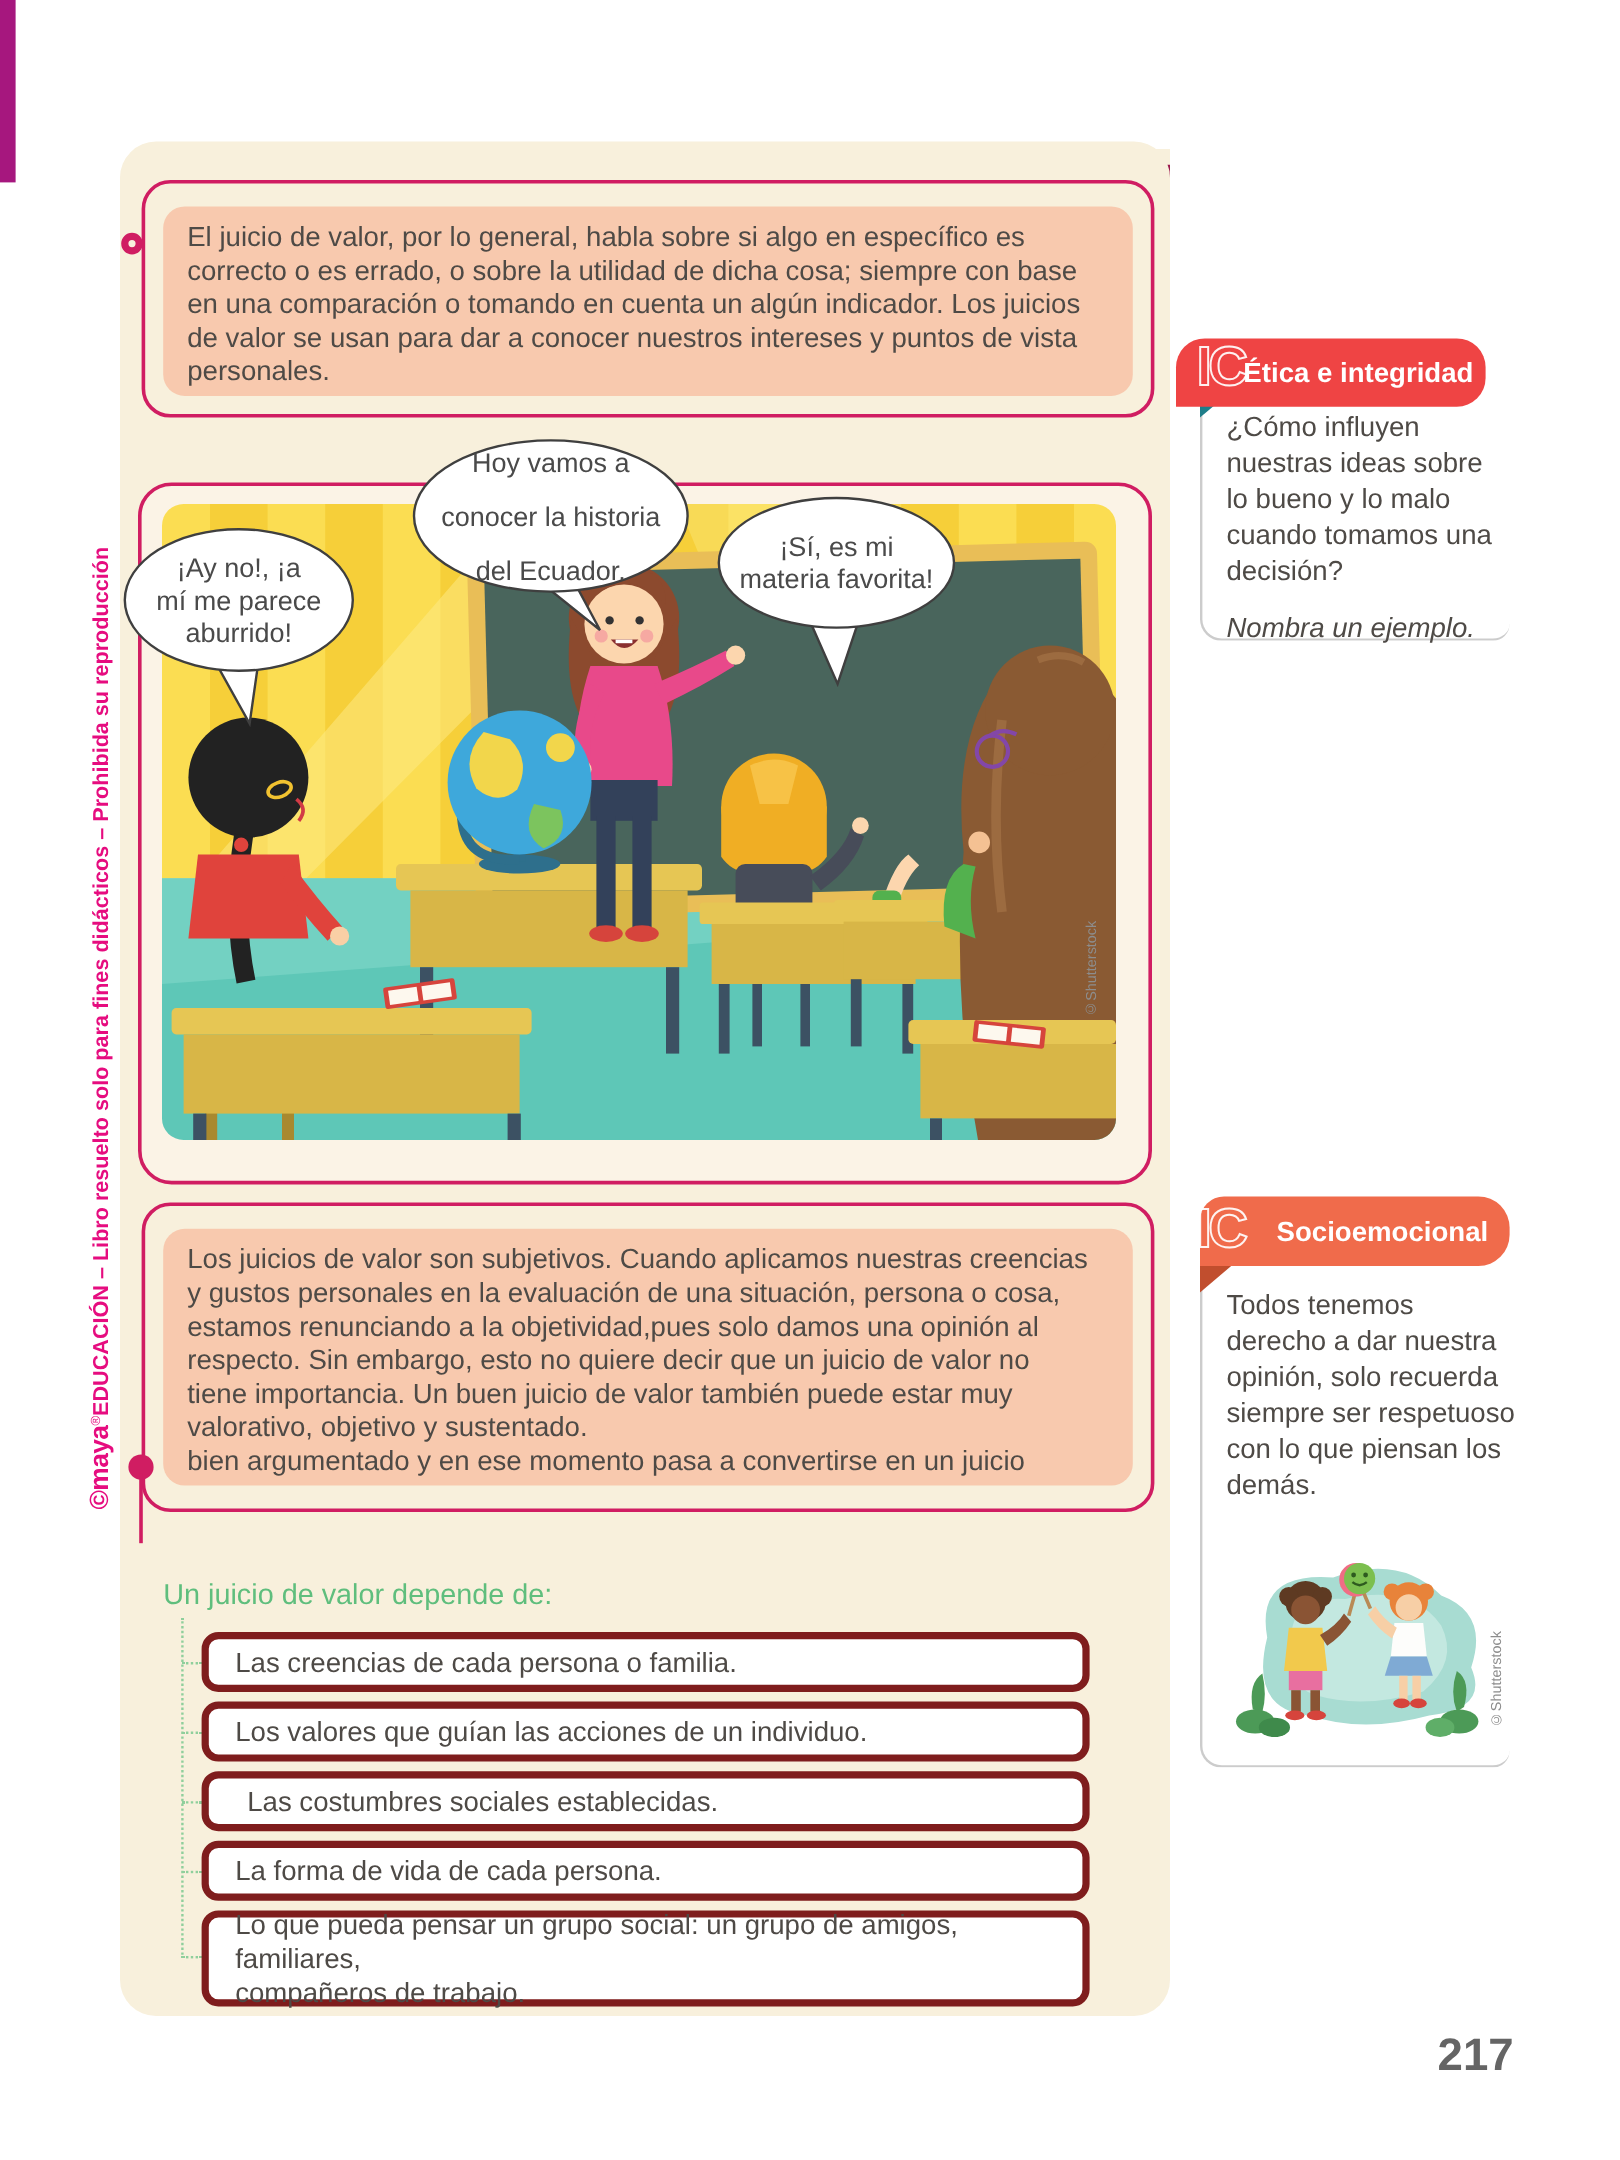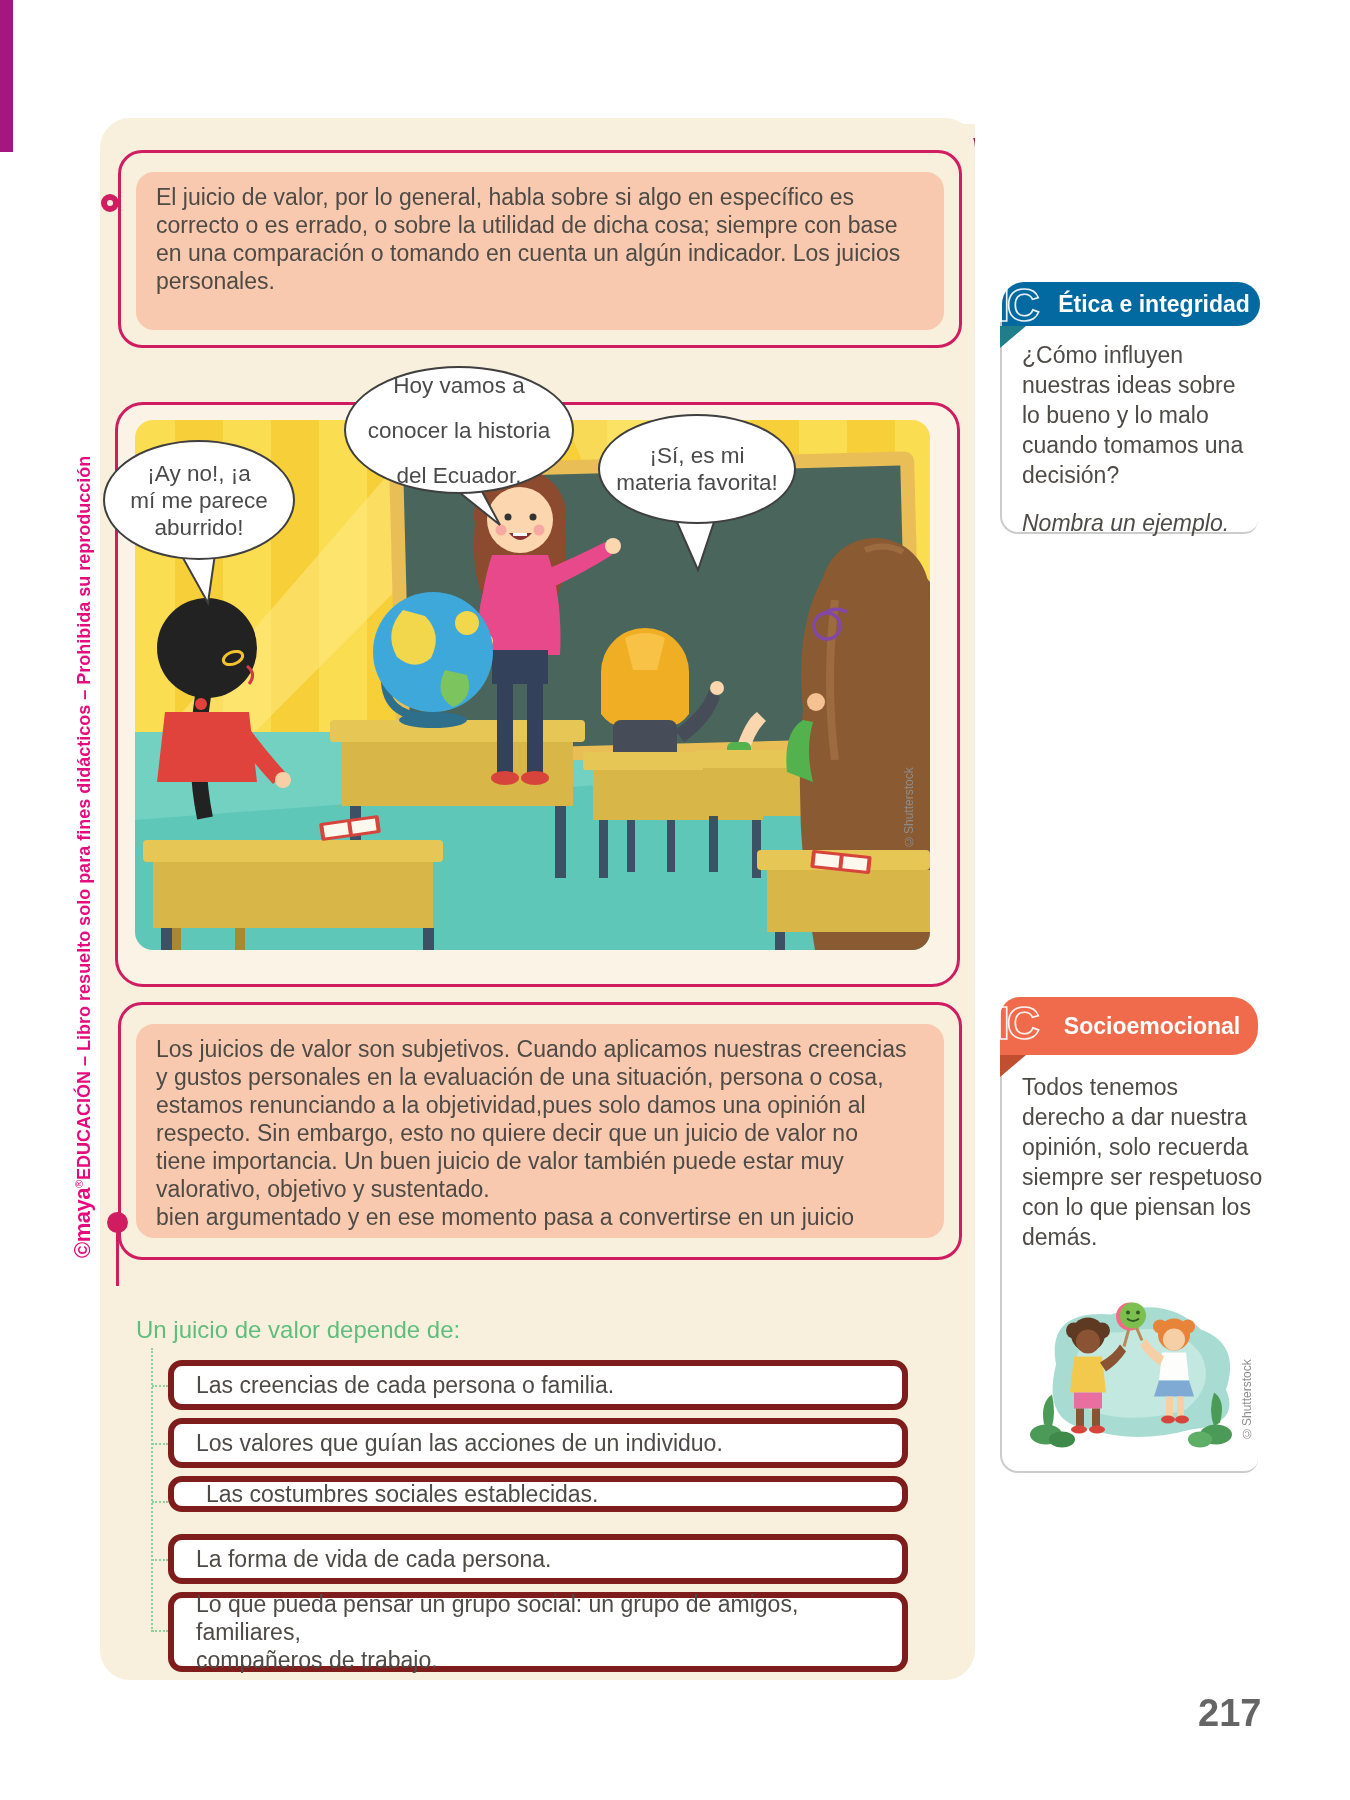--- a/index.html
+++ b/index.html
@@ -62,21 +62,21 @@
   .dotline-v{ position:absolute; left:151px; top:1348px; height:284px; border-left:2px dotted #8fcf9c; z-index:3; }
   .connector{ position:absolute; width:16px; border-top:2px dotted #8fcf9c; left:152px; z-index:3; }
   .dep-item{ position:absolute; left:168px; width:740px; background:#ffffff;
     border:6px solid #7f1d1d; border-radius:14px; display:flex; flex-direction:column;
     justify-content:center; padding-left:22px; z-index:3; }
   .dep-item div{ font-size:23px; line-height:28px; color:#4e4a46; }
 
   
   .side-header{ position:absolute; color:#ffffff; font-weight:bold; font-size:23px;
     display:flex; align-items:center; justify-content:center; padding-left:46px; z-index:3; }
-  .hdr-ethics{ left:1002px; top:282px; width:258px; height:44px; background:#0369a1;
+  .hdr-ethics{ left:980px; top:282px; width:258px; height:57px; background:#ef4444;
     border-radius:24px 24px 24px 0; }
   .hdr-social{ left:1000px; top:997px; width:258px; height:58px; background:#f06b4b;
     border-radius:20px 26px 26px 0; }
   .fold{ position:absolute; width:0; height:0; border-right:26px solid transparent; z-index:2; }
   .fold-ethics{ left:1000px; top:326px; border-top:22px solid #1f7e8a; }
   .fold-social{ left:1000px; top:1055px; border-top:22px solid #c14e2e; }
   .ic-logo{ position:absolute; font-size:46px; font-weight:bold; letter-spacing:-3px;
     color:transparent; -webkit-text-stroke:1.6px rgba(255,255,255,.92); z-index:4; }
   .ic-ethics{ left:997px; top:278px; }
   .ic-social{ left:997px; top:996px; }
@@ -119,20 +119,21 @@
   </div>
 
   <div class="main-panel"></div>
 
   <div class="mframe frame1"></div>
   <div class="ring"></div>
   <div class="salmon box1">
     <div class="ptext">El juicio de valor, por lo general, habla sobre si algo en específico es</div>
     <div class="ptext">correcto o es errado, o sobre la utilidad de dicha cosa; siempre con base</div>
     <div class="ptext">en una comparación o tomando en cuenta un algún indicador. Los juicios</div>
+    <div class="ptext">de valor se usan para dar a conocer nuestros intereses y puntos de vista</div>
     <div class="ptext">personales.</div>
   </div>
 
   <div class="mframe frame2"></div>
   <div class="illus-wrap">
     <svg width="795" height="530" viewBox="0 0 795 530">
 
       <rect x="0" y="0" width="795" height="312" fill="#fbdd52"></rect>
       <g fill="#f6cf39">
         <rect x="40" y="0" width="48" height="312"></rect>
@@ -309,21 +310,21 @@
   <div class="connector" style="top:1443px;"></div>
   <div class="connector" style="top:1501px;"></div>
   <div class="connector" style="top:1559px;"></div>
   <div class="connector" style="top:1630px;"></div>
   <div class="dep-item" style="top:1360px; height:50px;">
     <div>Las creencias de cada persona o familia.</div>
   </div>
   <div class="dep-item" style="top:1418px; height:50px;">
     <div>Los valores que guían las acciones de un individuo.</div>
   </div>
-  <div class="dep-item" style="top:1476px; height:36px;padding-left:32px;">
+  <div class="dep-item" style="top:1476px; height:50px;padding-left:32px;">
     <div>Las costumbres sociales establecidas.</div>
   </div>
   <div class="dep-item" style="top:1592px; height:80px;">
     <div>Lo que pueda pensar un grupo social: un grupo de amigos, familiares,</div>
     <div>compañeros de trabajo.</div>
   </div>
   <div class="dep-item" style="top:1534px; height:50px;">
     <div>La forma de vida de cada persona.</div>
   </div>
 

